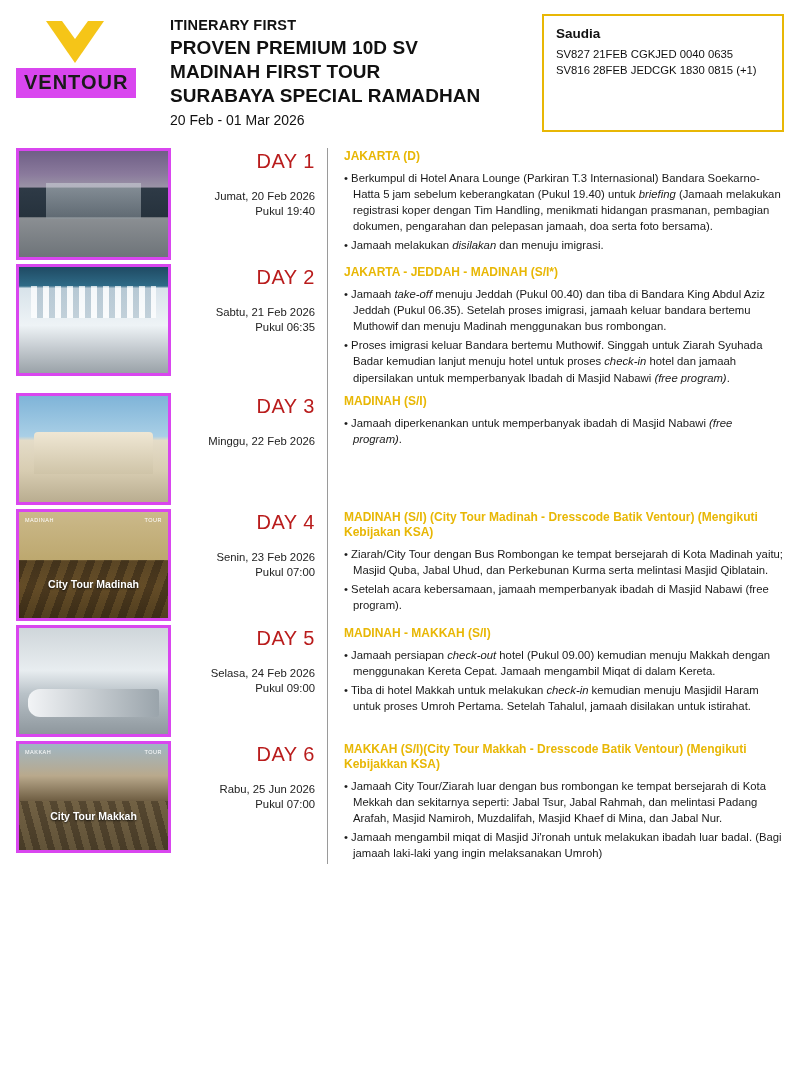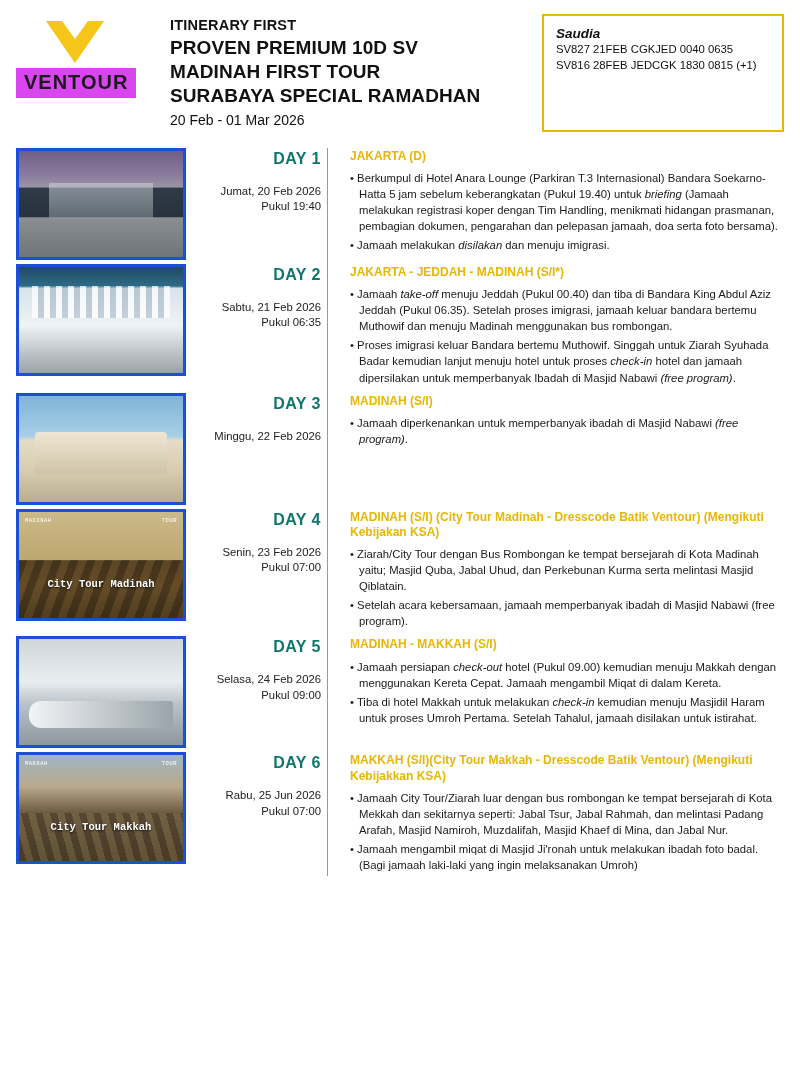--- a/index.html
+++ b/index.html
@@ -70,24 +70,24 @@
     color: #111;
     margin-top: 3px;
   }
   .flight-box {
     flex: 0 0 242px;
     border: 2px solid #E8B705;
     padding: 10px 12px 12px 12px;
     min-height: 118px;
   }
   .flight-air {
-    font-style: italic;
     font-weight: bold;
     font-size: 13.5px;
     color: #111;
+    margin-bottom: 5px;
   }
   .flight-line {
     font-size: 11.3px;
     color: #111;
     line-height: 1.45;
     white-space: nowrap;
   }
 
   
   .timeline {
@@ -106,26 +106,25 @@
     display: flex;
     align-items: flex-start;
     margin-bottom: 4px;
     position: relative;
   }
   .thumb-cell {
     flex: 0 0 164px;
     padding-left: 0px;
   }
   .thumb {
-    width: 170px;
+    width: 155px;
     height: 112px;
-    border: 3px solid #1d4ed8;
+    border: 3px solid #d946ef;
     position: relative;
     overflow: hidden;
-    font-family: Liberation Mono, monospace;
   }
   .thumb .cap {
     position: absolute;
     left: 0; right: 0;
     bottom: 28px;
     text-align: center;
     color: #fff;
     font-size: 10.5px;
     font-weight: bold;
     text-shadow: 0 1px 2px rgba(0,0,0,.8);
@@ -208,23 +207,23 @@
     background: repeating-linear-gradient(75deg, rgba(70,58,38,.6) 0 7px, rgba(120,104,72,.5) 7px 14px);
   }
 
   .meta-cell {
     flex: 0 0 147px;
     text-align: right;
     padding-right: 12px;
     padding-top: 2px;
   }
   .day-label {
-    color: #0f766e;
-    font-weight: bold;
-    font-size: 16px;
+    color: #b91c1c;
+    font-weight: normal;
+    font-size: 20px;
     letter-spacing: .5px;
     margin-bottom: 16px;
   }
   .day-date {
     font-size: 11.3px;
     color: #222;
     line-height: 1.35;
   }
   .day-time {
     font-size: 11.3px;
@@ -404,20 +403,20 @@
           </div>
           <div class="meta-cell">
             <div class="day-label">DAY 6</div>
             <div class="day-date">Rabu, 25 Jun 2026</div>
             <div class="day-time">Pukul 07:00</div>
           </div>
           <div class="content-cell">
             <div class="city">MAKKAH (S/I)(City Tour Makkah - Dresscode Batik Ventour) (Mengikuti Kebijakkan KSA)</div>
             <ul class="bullets">
               <li>Jamaah <b>City Tour/Ziarah</b> luar dengan bus rombongan ke tempat bersejarah di Kota Mekkah dan sekitarnya seperti: <b>Jabal Tsur, Jabal Rahmah, dan melintasi Padang Arafah, Masjid Namiroh, Muzdalifah, Masjid Khaef di Mina, dan Jabal Nur.</b></li>
-              <li>Jamaah mengambil miqat di <b>Masjid Ji'ronah</b> untuk melakukan ibadah <b>foto badal</b>. (Bagi jamaah laki-laki yang ingin melaksanakan Umroh)</li>
+              <li>Jamaah mengambil miqat di <b>Masjid Ji'ronah</b> untuk melakukan ibadah <b>luar badal</b>. (Bagi jamaah laki-laki yang ingin melaksanakan Umroh)</li>
             </ul>
           </div>
         </div>
       </div>
   </div>
 
 </div>
 
 </body></html>

